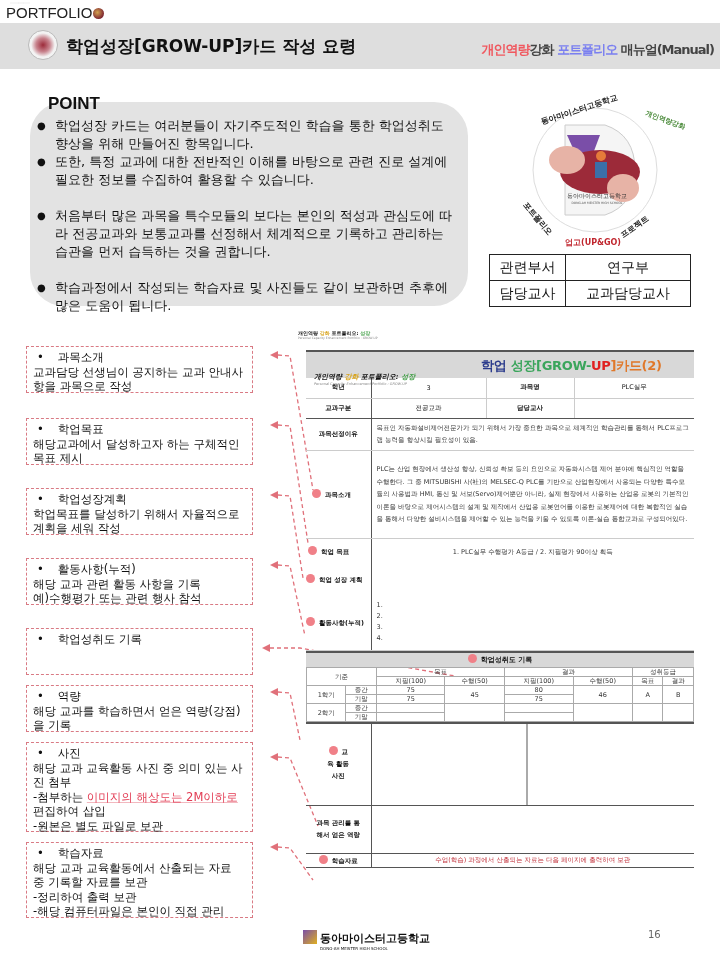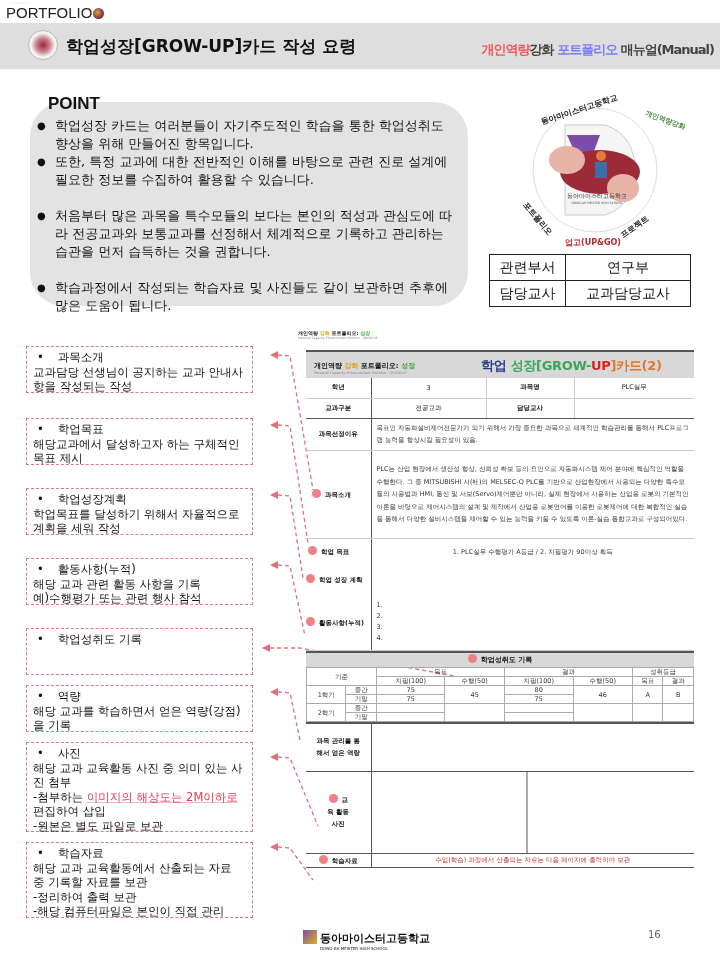--- a/index.html
+++ b/index.html
@@ -31,21 +31,21 @@
   .note{position:absolute;left:26px;width:227px;border:1.5px dashed #d97a84;padding:3px 6px;font-size:11.5px;line-height:14.5px;background:#fff;}
   .note .t{display:block;}
   .note .t::before{content:"•";margin-right:14px;margin-left:4px;}
   .note .hl{color:#e23a52;text-decoration:underline;text-decoration-color:#f2b8bf;}
   
   #card-mini{left:298px;top:330px;font-size:5px;font-weight:bold;}
   #card-mini .sub{font-size:3px;color:#888;font-weight:normal;display:block;}
   .y{color:#d8a31a;} .gr{color:#45a04a;}
   #card{left:306px;top:350px;width:388px;}
   .card-head{height:28px;background:#d8d8d8;border-top:2px solid #555;display:flex;align-items:center;position:relative;}
-  .card-head .lt{position:absolute;left:8px;top:9px;font-size:7px;font-weight:bold;}
+  .card-head .lt{position:absolute;left:8px;top:20px;font-size:7px;font-weight:bold;font-style:italic;}
   .card-head .lt .sub{display:block;font-size:3.5px;color:#888;font-weight:normal;}
   .card-head .ttl{position:absolute;left:175px;top:5px;font-size:13px;font-weight:bold;letter-spacing:-0.3px;}
   .ttl .navy{color:#2b3b8c;} .ttl .green{color:#3ba55c;} .ttl .red{color:#e02020;} .ttl .orange{color:#e0782a;}
   table.ct{width:100%;border-collapse:collapse;font-size:6.5px;}
   table.ct td{border-bottom:1px solid #ccc;}
   .lbl{width:65px;text-align:center;font-weight:bold;border-right:1.5px solid #555;}
   .val{padding:2px 5px;line-height:12.5px;color:#333;}
   .dot{display:inline-block;width:9px;height:9px;border-radius:50%;background:#f08088;vertical-align:-1px;margin-right:4px;}
   table.grd{width:100%;border-collapse:collapse;font-size:6.5px;text-align:center;color:#333;}
   table.grd td{border:0.5px solid #aaa;height:9px;line-height:8px;}
@@ -103,21 +103,21 @@
       </tr>
   <tr>
         <td>담당교사</td>
         <td>교과담당교사</td>
       </tr>
 </tbody>
   </table>
 
 <div class="note" style="top:346px;height:47px;">
   <span class="t">과목소개</span>
-  <span>교과담당 선생님이 공지하는 교과 안내사항을 작성되는 작성</span>
+  <span>교과담당 선생님이 공지하는 교과 안내사항을 과목으로 작성</span>
 </div>
 <div class="note" style="top:418px;height:47px;">
   <span class="t">학업목표</span>
   <span>해당교과에서 달성하고자 하는 구체적인 목표 제시</span>
 </div>
 <div class="note" style="top:488px;height:47px;">
   <span class="t">학업성장계획</span>
   <span>학업목표를 달성하기 위해서 자율적으로 계획을 세워 작성</span>
 </div>
 <div class="note" style="top:558px;height:47px;">
@@ -274,30 +274,30 @@
         </tr>
     <tr>
           <td>기말</td>
           <td></td>
           <td></td>
         </tr>
   </tbody>
     </table>
   <table class="ct" style="border-top:2px solid #555">
     <tbody>
-        <tr style="height:48px">
-      <td class="lbl" style="line-height:12px;padding:0 10px;border-bottom:1.5px solid #555">과목 관리를 통해서 얻은 역량</td>
-      <td style="border-bottom:1.5px solid #555"></td>
-    </tr>
-    <tr style="height:82px">
+        <tr style="height:82px">
       <td class="lbl" style="line-height:12px;padding:0 20px;border-bottom:1.5px solid #555"><span class="dot"></span><span>교육 활동 사진</span></td>
       <td style="border-bottom:1.5px solid #555;position:relative">
             <div style="position:absolute;left:48%;top:0;bottom:0;border-left:2px solid #aaa"></div>
           </td>
     </tr>
+    <tr style="height:48px">
+      <td class="lbl" style="line-height:12px;padding:0 10px;border-bottom:1.5px solid #555">과목 관리를 통해서 얻은 역량</td>
+      <td style="border-bottom:1.5px solid #555"></td>
+    </tr>
     <tr style="height:14px">
       <td class="lbl" style="border-bottom:1.5px solid #555"><span class="dot"></span><span>학습자료</span></td>
       <td style="text-align:center;color:#c0303a;border-bottom:1.5px solid #555">수업(학습) 과정에서 산출되는 자료는 다음 페이지에 출력하여 보관</td>
     </tr>
   </tbody>
     </table>
 </div>
 
 <div class="abs" id="page-footer-logo">
   <span style="display:inline-block;width:14px;height:14px;background:linear-gradient(135deg,#7a4ea8,#e0b020);vertical-align:-2px;margin-right:3px"></span><span>동아마이스터고등학교</span>

